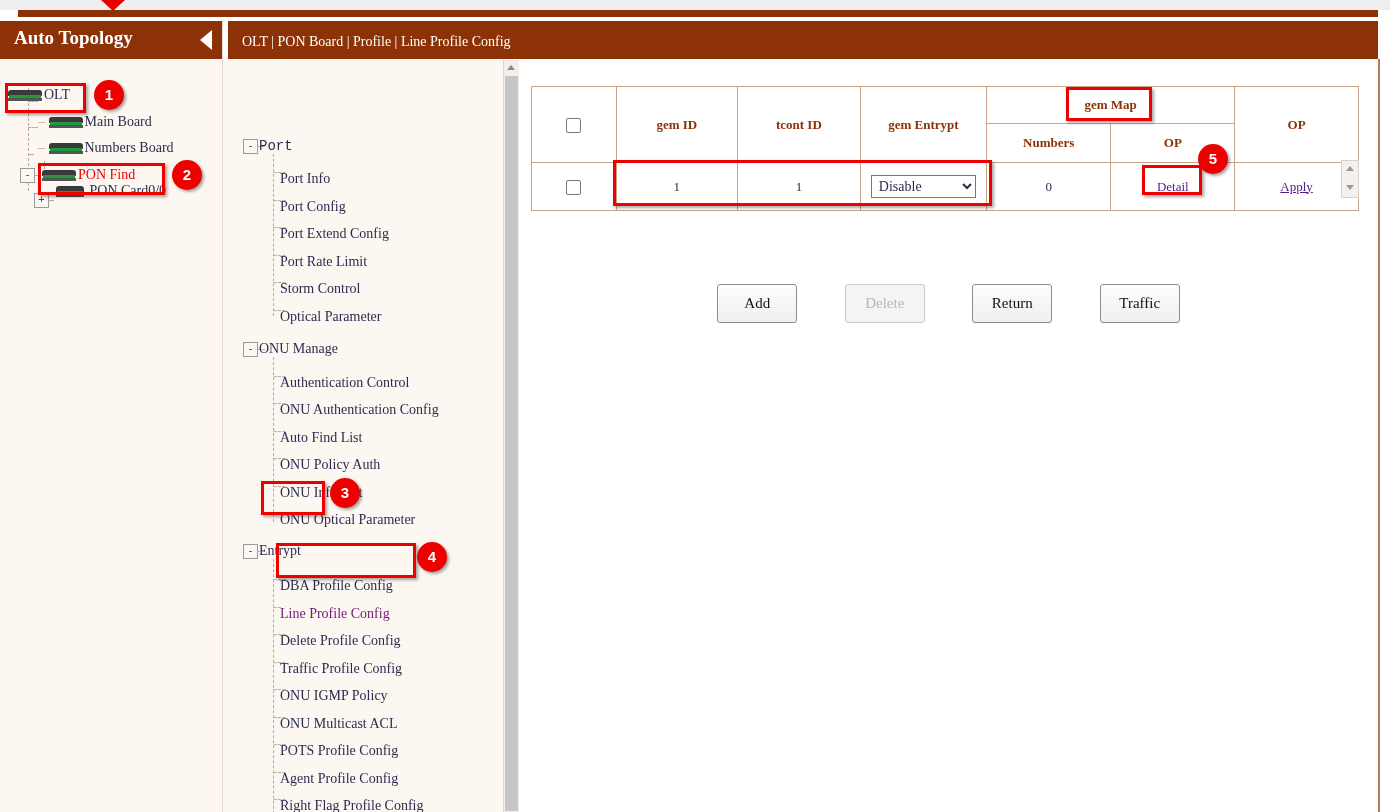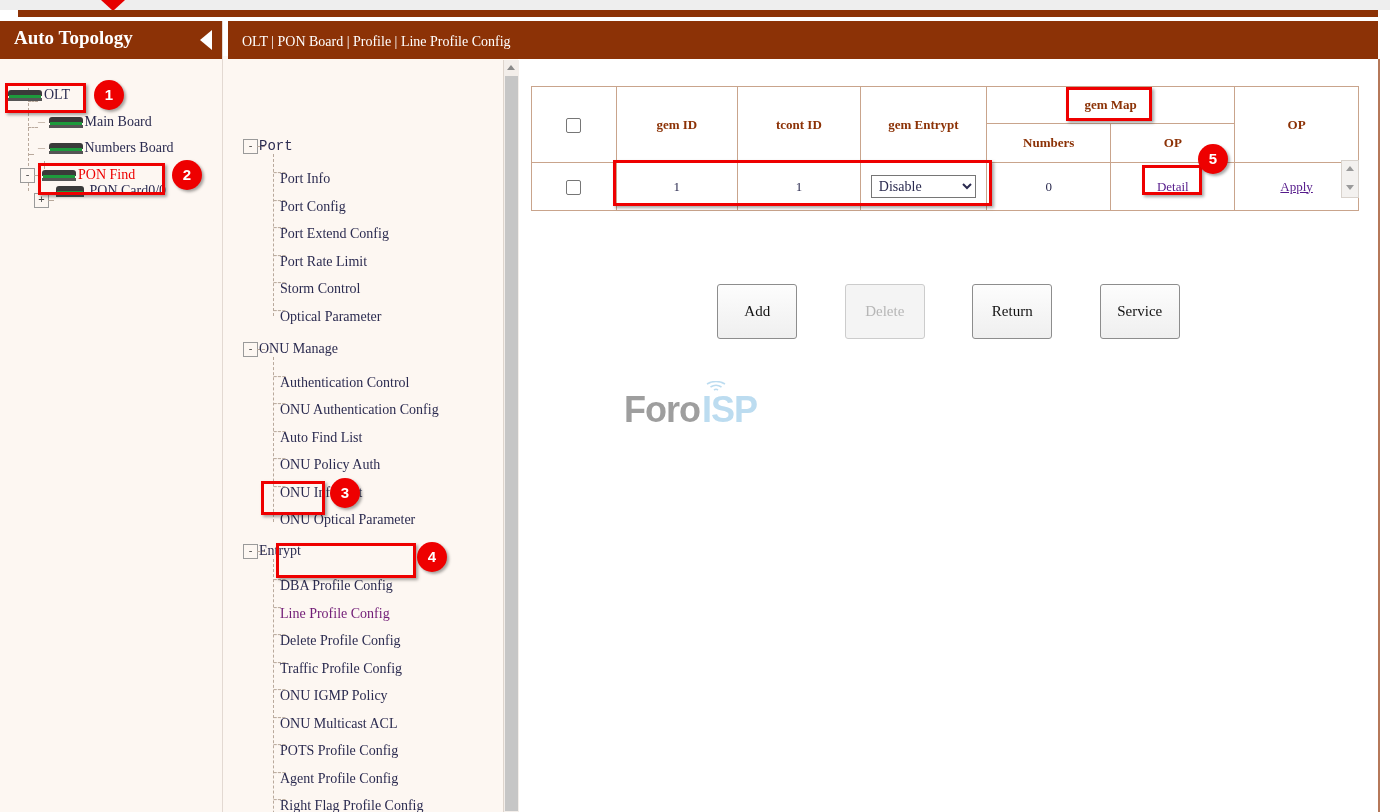--- a/index.html
+++ b/index.html
@@ -91,21 +91,21 @@
   
   #row-scroll{position:absolute;left:1341px;top:160px;width:16px;height:36px;background:#f3f1ef;
      border:1px solid #d8d2cc;cursor:pointer;}
   #row-scroll .up{position:absolute;left:4px;top:5px;width:0;height:0;
      border-left:4px solid transparent;border-right:4px solid transparent;border-bottom:5px solid #9a9a9a;}
   #row-scroll .dn{position:absolute;left:4px;top:24px;width:0;height:0;
      border-left:4px solid transparent;border-right:4px solid transparent;border-top:5px solid #9a9a9a;}
 
   
   #btnrow{position:absolute;left:0;top:225px;width:859px;text-align:center;}
-  .btn{display:inline-block;min-width:54px;padding:18px 12px;margin:0 22px;
+  .btn{display:inline-block;min-width:54px;padding:10px 12px;margin:0 22px;
      font-family:"Liberation Serif",serif;font-size:15px;color:#111;
      background:linear-gradient(#fdfdfd,#efefef);border:1px solid #8d8d8d;border-radius:3px;
      cursor:pointer;}
   .btn.disabled{color:#b6b6b6;border-color:#cccccc;background:#f4f4f4;cursor:default;}
 </style>
 </head>
 <body>
 
 <div id="topstrip">
   <div id="topstrip-arrow"></div>
@@ -245,29 +245,20 @@
     </div>
   <div id="menu-scroll-thumb"></div>
 </div>
 
 <div id="content-header">
   <div id="breadcrumb">OLT | PON Board | Profile | Line Profile Config</div>
 </div>
 
 <div id="content">
 
-  <div id="watermark">
-    <svg id="wm-tower" viewBox="0 0 24 18">
-      <path d="M3 3 Q12 -2 21 3" stroke="#bcdcf0" stroke-width="1.6" fill="none"></path>
-      <path d="M6.5 6 Q12 2.5 17.5 6" stroke="#bcdcf0" stroke-width="1.6" fill="none"></path>
-      <path d="M10 9 Q12 7.5 14 9" stroke="#bcdcf0" stroke-width="1.6" fill="none"></path>
-    </svg>
-    <div id="wm-foro">Foro</div>
-    <div id="wm-isp">ISP</div>
-  </div>
 
   <table id="datatable">
     <tbody>
         <tr>
       <td rowspan="2" style="width:84px;height:38px;">
         <span class="cb"></span>
       </td>
       <td rowspan="2" style="width:122px;">gem ID</td>
       <td rowspan="2" style="width:123px;">tcont ID</td>
       <td rowspan="2" style="width:124px;">gem Entrypt</td>
@@ -298,21 +289,21 @@
         <span class="lnk">Apply</span>
       </td>
     </tr>
   </tbody>
     </table>
 
   <div id="btnrow">
     <span class="btn">Add</span>
     <span class="btn disabled">Delete</span>
     <span class="btn">Return</span>
-    <span class="btn">Service</span>
+    <span class="btn">Traffic</span>
   </div>
 </div>
 
 <div id="row-scroll">
   <div class="up"></div>
   <div class="dn"></div>
 </div>
 
 <div class="redbox" style="left:1066px;top:87px;width:80px;height:28px;"></div>
 <div class="redbox" style="left:613px;top:160px;width:373px;height:40px;"></div>

